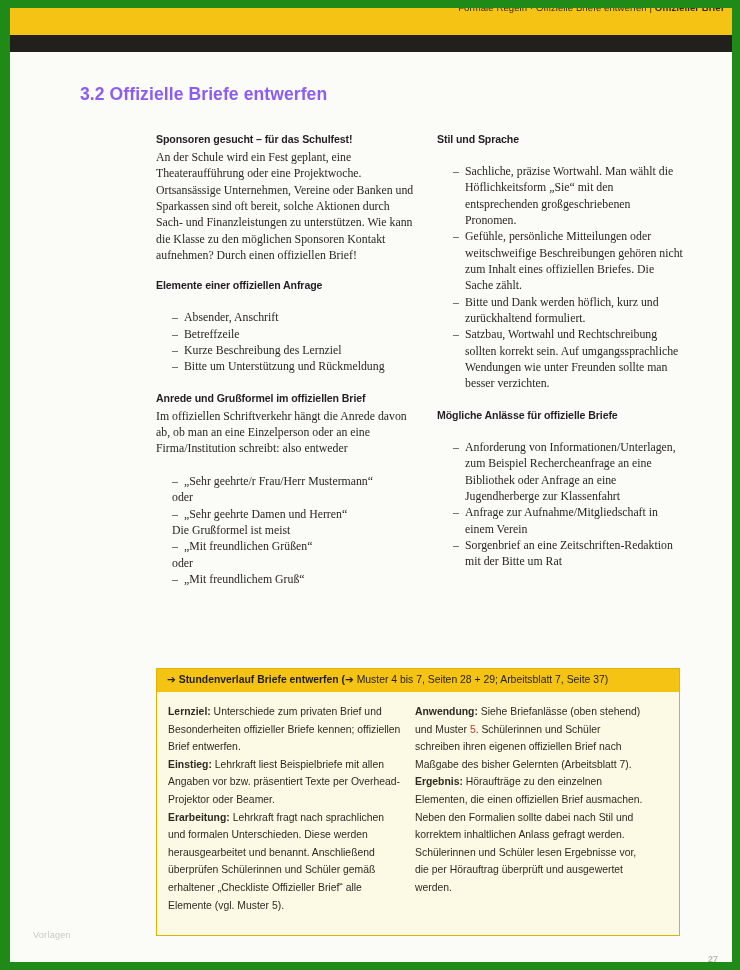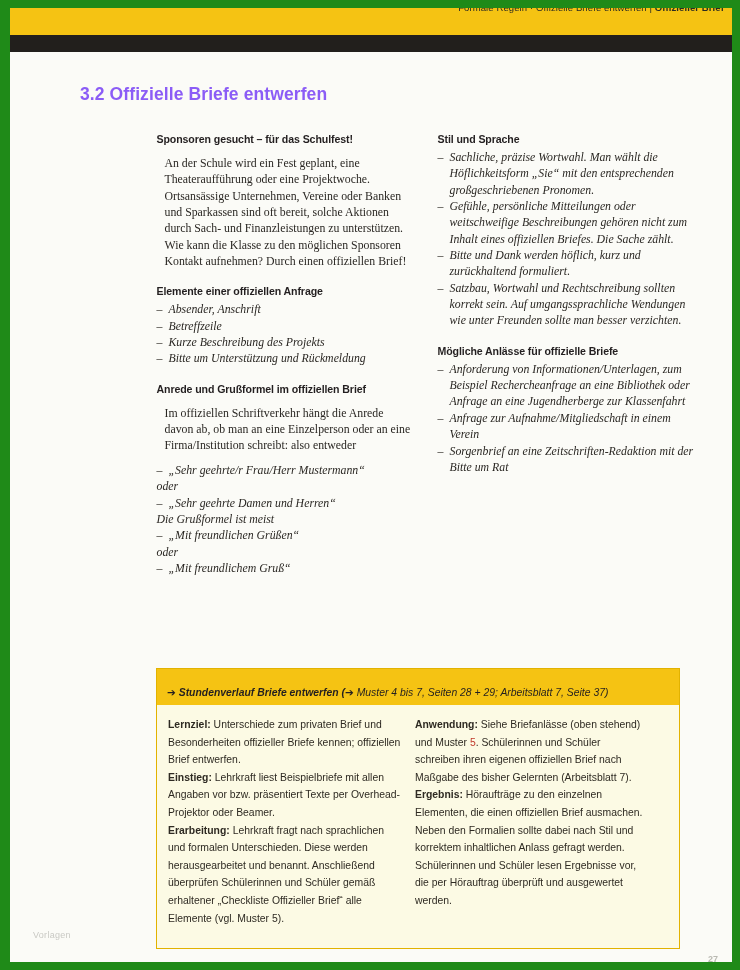--- a/index.html
+++ b/index.html
@@ -75,48 +75,46 @@
   }
 
   
   #body-cols {
     position: absolute;
     left: 146px;
     top: 124px;
     width: 545px;
     display: flex;
     gap: 18px;
-    justify-content: center;
   }
   .col { width: 263px; }
 
   h3.sub {
     margin: 0 0 2px 0;
     font-family: "Liberation Sans", sans-serif;
     font-size: 10.6px;
     font-weight: bold;
     color: #231f20;
     line-height: 15px;
     letter-spacing: -.1px;
   }
   h3.sub.spaced { margin-top: 15px; }
 
   p.serif, li.serif {
     font-family: "Liberation Serif", serif;
     font-size: 11.8px;
     line-height: 16.35px;
     color: #2a2723;
-    margin: 8px;
+    margin: 0;
     text-align: left;
   }
   ul.dashlist {
     list-style: none;
-    margin: 0;
+    margin: 16px;
     padding: 0;
-    font-style: italic;
   }
   ul.dashlist > li {
     font-family: "Liberation Serif", serif;
     font-size: 11.8px;
     line-height: 16.35px;
     color: #2a2723;
     padding-left: 12px;
     position: relative;
   }
   ul.dashlist > li::before {
@@ -133,26 +131,25 @@
     position: absolute;
     left: 146px;
     top: 660px;
     width: 524px;
     border: 1px solid #e2b200;
     box-sizing: border-box;
     background: #fcfae4;
   }
   #hlbox-head {
     background: #f5c313;
-    padding: 17px 10px 6px 10px;
+    padding: 4px 10px 6px 10px;
     font-size: 10.4px;
     font-weight: bold;
     color: #231f20;
     line-height: 13px;
-    font-style: italic;
   }
   #hlbox-head .ref { font-weight: normal; }
   .arrow {
     font-family: "DejaVu Sans", sans-serif;
     font-weight: bold;
     font-size: 10.5px;
   }
   #hlbox-body {
     display: flex;
     gap: 14px;
@@ -203,21 +200,21 @@
 
       <div class="col">
 
         <h3 class="sub">Sponsoren gesucht – für das Schulfest!</h3>
         <p class="serif">An der Schule wird ein Fest geplant, eine Theateraufführung oder eine Projektwoche. Ortsansässige Unternehmen, Vereine oder Banken und Sparkassen sind oft bereit, solche Aktionen durch Sach- und Finanzleistungen zu unterstützen. Wie kann die Klasse zu den möglichen Sponsoren Kontakt aufnehmen? Durch einen offiziellen Brief!</p>
 
         <h3 class="sub spaced">Elemente einer offiziellen Anfrage</h3>
         <ul class="dashlist">
           <li>Absender, Anschrift</li>
           <li>Betreffzeile</li>
-          <li>Kurze Beschreibung des Projekts</li>
+          <li>Kurze Beschreibung des Lernziel</li>
           <li>Bitte um Unterstützung und Rückmeldung</li>
         </ul>
 
         <h3 class="sub spaced">Anrede und Grußformel im offiziellen Brief</h3>
         <p class="serif">Im offiziellen Schriftverkehr hängt die Anrede davon ab, ob man an eine Einzelperson oder an eine Firma/Institution schreibt: also entweder</p>
         <ul class="dashlist">
           <li>„Sehr geehrte/r Frau/Herr Mustermann“</li>
           <li class="nodash">oder</li>
           <li>„Sehr geehrte Damen und Herren“</li>
           <li class="nodash">Die Grußformel ist meist</li>

